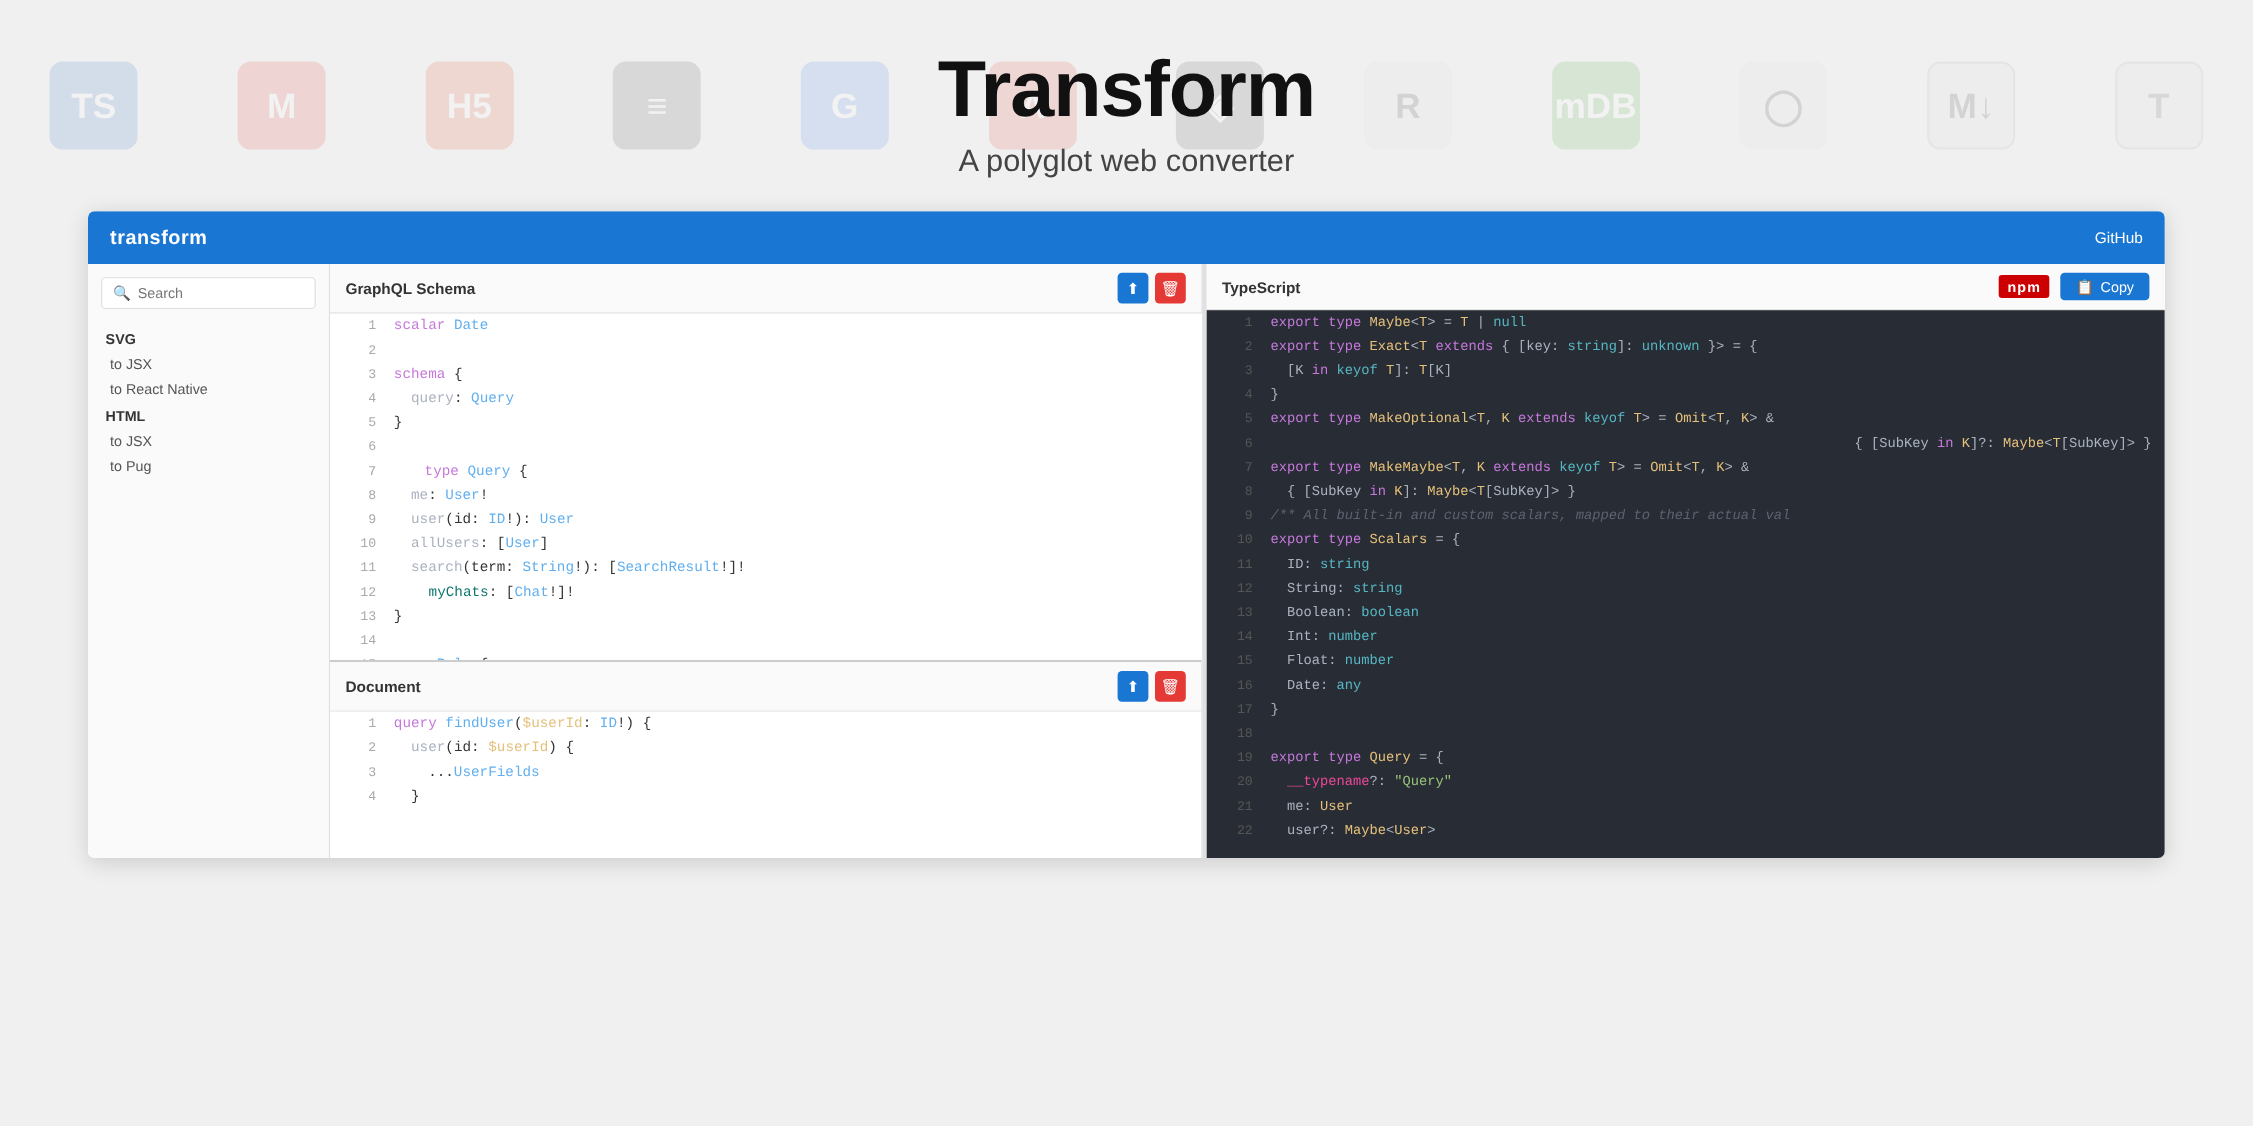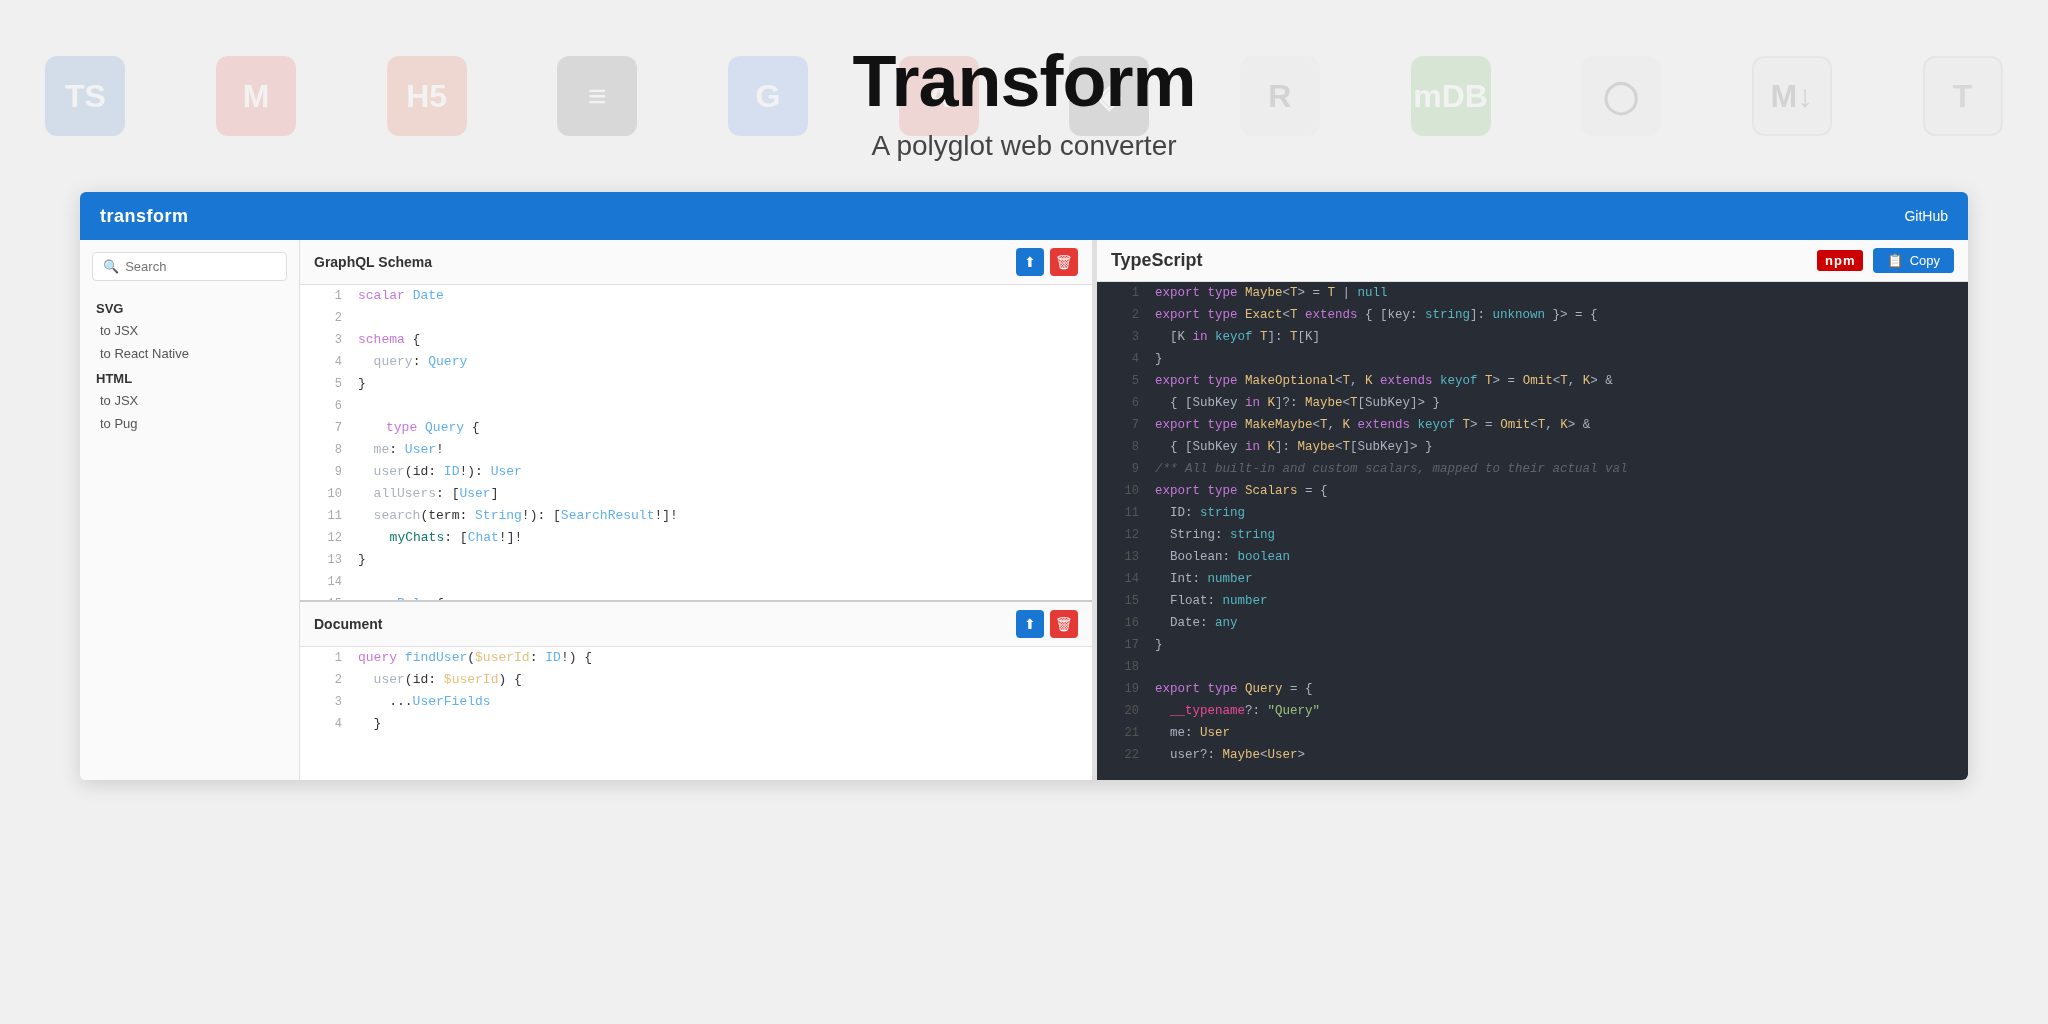--- a/index.html
+++ b/index.html
@@ -194,21 +194,21 @@
     .ts-header {
       display: flex;
       align-items: center;
       justify-content: space-between;
       padding: 8px 14px;
       border-bottom: 1px solid #e0e0e0;
       background: #fafafa;
       min-height: 42px;
     }
     .ts-title {
-      font-size: 18px;
+      font-size: 14px;
       font-weight: 600;
       color: #333;
     }
     .ts-actions {
       display: flex;
       align-items: center;
       gap: 10px;
     }
     .npm-badge {
       background: #cc0000;
@@ -438,21 +438,21 @@
         <div class="code-line">
             <span class="line-num" style="color:#555;">4</span>
             <span class="code-content" style="color:#abb2bf;">}</span>
           </div>
         <div class="code-line">
             <span class="line-num" style="color:#555;">5</span>
             <span class="code-content" style="color:#abb2bf;"><span style="color:#c678dd;">export type</span> <span style="color:#e5c07b;">MakeOptional</span>&lt;<span style="color:#e5c07b;">T</span>, <span style="color:#e5c07b;">K</span> <span style="color:#c678dd;">extends</span> <span style="color:#56b6c2;">keyof</span> <span style="color:#e5c07b;">T</span>&gt; = <span style="color:#e5c07b;">Omit</span>&lt;<span style="color:#e5c07b;">T</span>, <span style="color:#e5c07b;">K</span>&gt; &amp;</span>
           </div>
         <div class="code-line">
             <span class="line-num" style="color:#555;">6</span>
-            <span class="code-content" style="color:#abb2bf;">  { [<span style="color:#abb2bf;">SubKey</span> <span style="color:#c678dd;">in</span> <span style="color:#e5c07b;">K</span>]?: <span style="color:#e5c07b;">Maybe</span>&lt;<span style="color:#e5c07b;">T</span>[<span style="color:#abb2bf;">SubKey</span>]&gt; }</span>
+            <span class="code-content" style="color:#abb2bf;text-align:right;">  { [<span style="color:#abb2bf;">SubKey</span> <span style="color:#c678dd;">in</span> <span style="color:#e5c07b;">K</span>]?: <span style="color:#e5c07b;">Maybe</span>&lt;<span style="color:#e5c07b;">T</span>[<span style="color:#abb2bf;">SubKey</span>]&gt; }</span>
           </div>
         <div class="code-line">
             <span class="line-num" style="color:#555;">7</span>
             <span class="code-content" style="color:#abb2bf;"><span style="color:#c678dd;">export type</span> <span style="color:#e5c07b;">MakeMaybe</span>&lt;<span style="color:#e5c07b;">T</span>, <span style="color:#e5c07b;">K</span> <span style="color:#c678dd;">extends</span> <span style="color:#56b6c2;">keyof</span> <span style="color:#e5c07b;">T</span>&gt; = <span style="color:#e5c07b;">Omit</span>&lt;<span style="color:#e5c07b;">T</span>, <span style="color:#e5c07b;">K</span>&gt; &amp;</span>
           </div>
         <div class="code-line">
             <span class="line-num" style="color:#555;">8</span>
             <span class="code-content" style="color:#abb2bf;">  { [<span style="color:#abb2bf;">SubKey</span> <span style="color:#c678dd;">in</span> <span style="color:#e5c07b;">K</span>]: <span style="color:#e5c07b;">Maybe</span>&lt;<span style="color:#e5c07b;">T</span>[<span style="color:#abb2bf;">SubKey</span>]&gt; }</span>
           </div>
         <div class="code-line">

